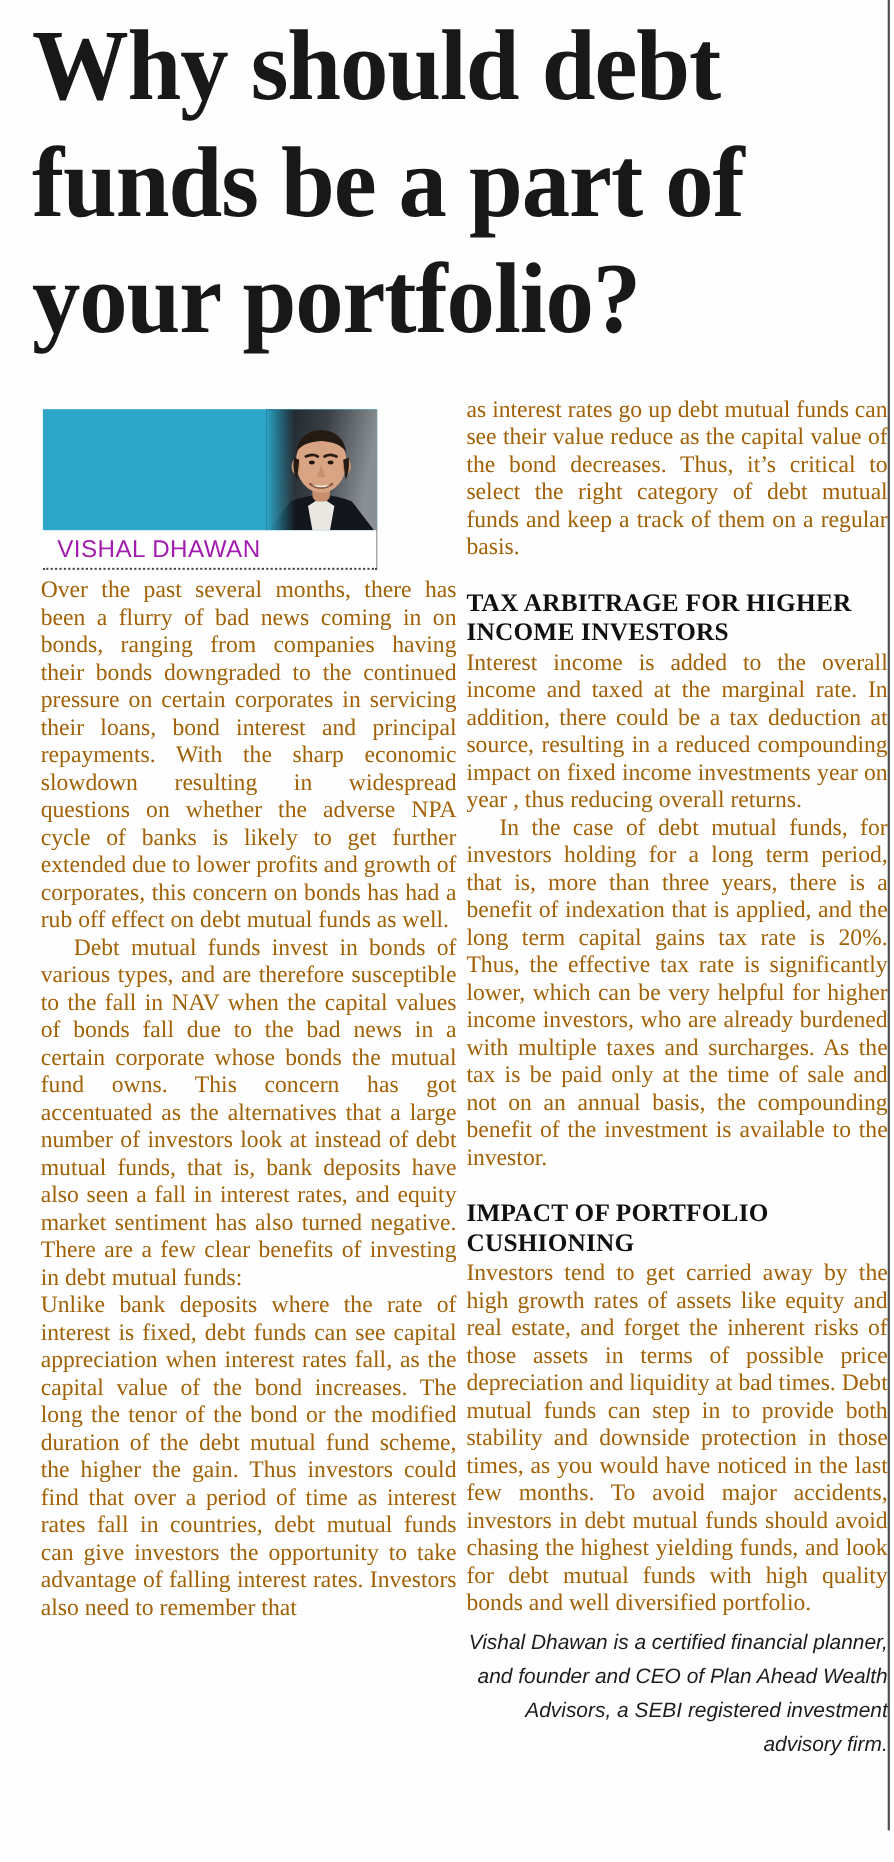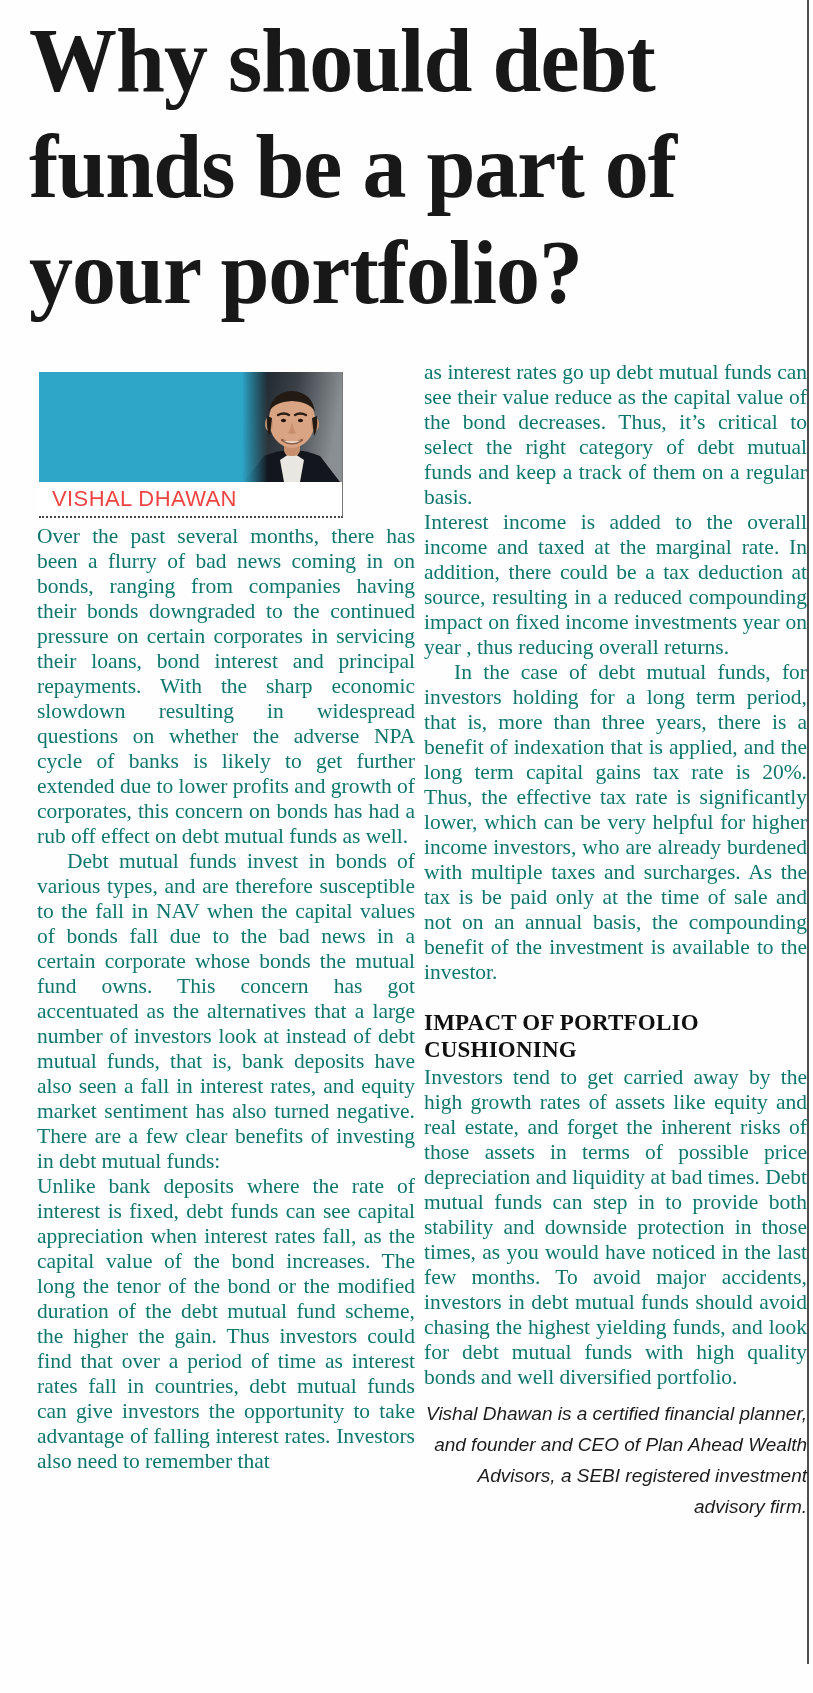--- a/index.html
+++ b/index.html
@@ -12,28 +12,28 @@
   .headline{position:absolute;left:29px;top:6px;width:765px;color:#181818;
             font-family:"Liberation Serif", serif;font-weight:bold;
             font-size:88px;line-height:106px;letter-spacing:-1px;}
   .headline .hl-line{white-space:nowrap;transform:scaleY(1.04);transform-origin:left top;}
 
   .author-card{position:absolute;left:39px;top:372px;width:303px;
                border-right:1.5px solid #777;border-bottom:2px dotted #444;background:#fff;}
   .author-photo-box{position:relative;height:110px;background:#2da6c8;overflow:hidden;}
   .author-portrait{position:absolute;right:0;top:0;width:100px;height:110px;display:block;}
   .author-name{height:34px;display:flex;align-items:center;padding-left:13px;
-               font-family:"Liberation Sans", sans-serif;font-size:22px;color:#ef4444;
+               font-family:"Liberation Sans", sans-serif;font-size:22px;color:#a21caf;
                letter-spacing:0.4px;background:#fff;}
 
   .col{position:absolute;}
   .col-left{left:37px;top:524px;width:378px;}
   .col-right{left:424px;top:360px;width:383px;}
 
-  .col p{margin:0;text-align:justify;font-size:21.5px;line-height:25px;color:#0f766e;
+  .col p{margin:0;text-align:justify;font-size:21.5px;line-height:25px;color:#a16207;
          font-family:"Liberation Serif", serif;}
   .col p.indent{text-indent:30px;}
   .col h3{margin:24px 0 2px 0;font-size:23px;line-height:27px;font-weight:bold;color:#101010;
           font-family:"Liberation Serif", serif;letter-spacing:0.2px;text-align:left;}
   .byline{margin-top:8px;text-align:right;font-family:"Liberation Sans", sans-serif;
           font-style:italic;font-size:19px;line-height:31px;color:#1c1c1c;}
 </style>
 </head>
 <body>
 
@@ -96,20 +96,21 @@
   </div>
 
   <div class="col col-left">
     <p>Over the past several months, there has been a flurry of bad news coming in on bonds, ranging from companies having their bonds downgraded to the continued pressure on certain corporates in servicing their loans, bond interest and principal repayments. With the sharp economic slowdown resulting in widespread questions on whether the adverse NPA cycle of banks is likely to get further extended due to lower profits and growth of corporates, this concern on bonds has had a rub off effect on debt mutual funds as well.</p>
     <p class="indent">Debt mutual funds invest in bonds of various types, and are therefore susceptible to the fall in NAV when the capital values of bonds fall due to the bad news in a certain corporate whose bonds the mutual fund owns. This concern has got accentuated as the alternatives that a large number of investors look at instead of debt mutual funds, that is, bank deposits have also seen a fall in interest rates, and equity market sentiment has also turned negative. There are a few clear benefits of investing in debt mutual funds:</p>
     <p>Unlike bank deposits where the rate of interest is fixed, debt funds can see capital appreciation when interest rates fall, as the capital value of the bond increases. The long the tenor of the bond or the modified duration of the debt mutual fund scheme, the higher the gain. Thus investors could find that over a period of time as interest rates fall in countries, debt mutual funds can give investors the opportunity to take advantage of falling interest rates. Investors also need to remember that</p>
   </div>
 
   <div class="col col-right">
     <p>as interest rates go up debt mutual funds can see their value reduce as the capital value of the bond decreases. Thus, it’s critical to select the right category of debt mutual funds and keep a track of them on a regular basis.</p>
+    <h3>TAX ARBITRAGE FOR HIGHER INCOME INVESTORS</h3>
     <p>Interest income is added to the overall income and taxed at the marginal rate. In addition, there could be a tax deduction at source, resulting in a reduced compounding impact on fixed income investments year on year , thus reducing overall returns.</p>
     <p class="indent">In the case of debt mutual funds, for investors holding for a long term period, that is, more than three years, there is a benefit of indexation that is applied, and the long term capital gains tax rate is 20%. Thus, the effective tax rate is significantly lower, which can be very helpful for higher income investors, who are already burdened with multiple taxes and surcharges. As the tax is be paid only at the time of sale and not on an annual basis, the compounding benefit of the investment is available to the investor.</p>
     <h3>IMPACT OF PORTFOLIO CUSHIONING</h3>
     <p>Investors tend to get carried away by the high growth rates of assets like equity and real estate, and forget the inherent risks of those assets in terms of possible price depreciation and liquidity at bad times. Debt mutual funds can step in to provide both stability and downside protection in those times, as you would have noticed in the last few months. To avoid major accidents, investors in debt mutual funds should avoid chasing the highest yielding funds, and look for debt mutual funds with high quality bonds and well diversified portfolio.</p>
     <div class="byline">Vishal Dhawan is a certified financial planner, and founder and CEO of Plan Ahead Wealth Advisors, a SEBI registered investment advisory firm.</div>
   </div>
 
 </div>
 
 </body></html>

